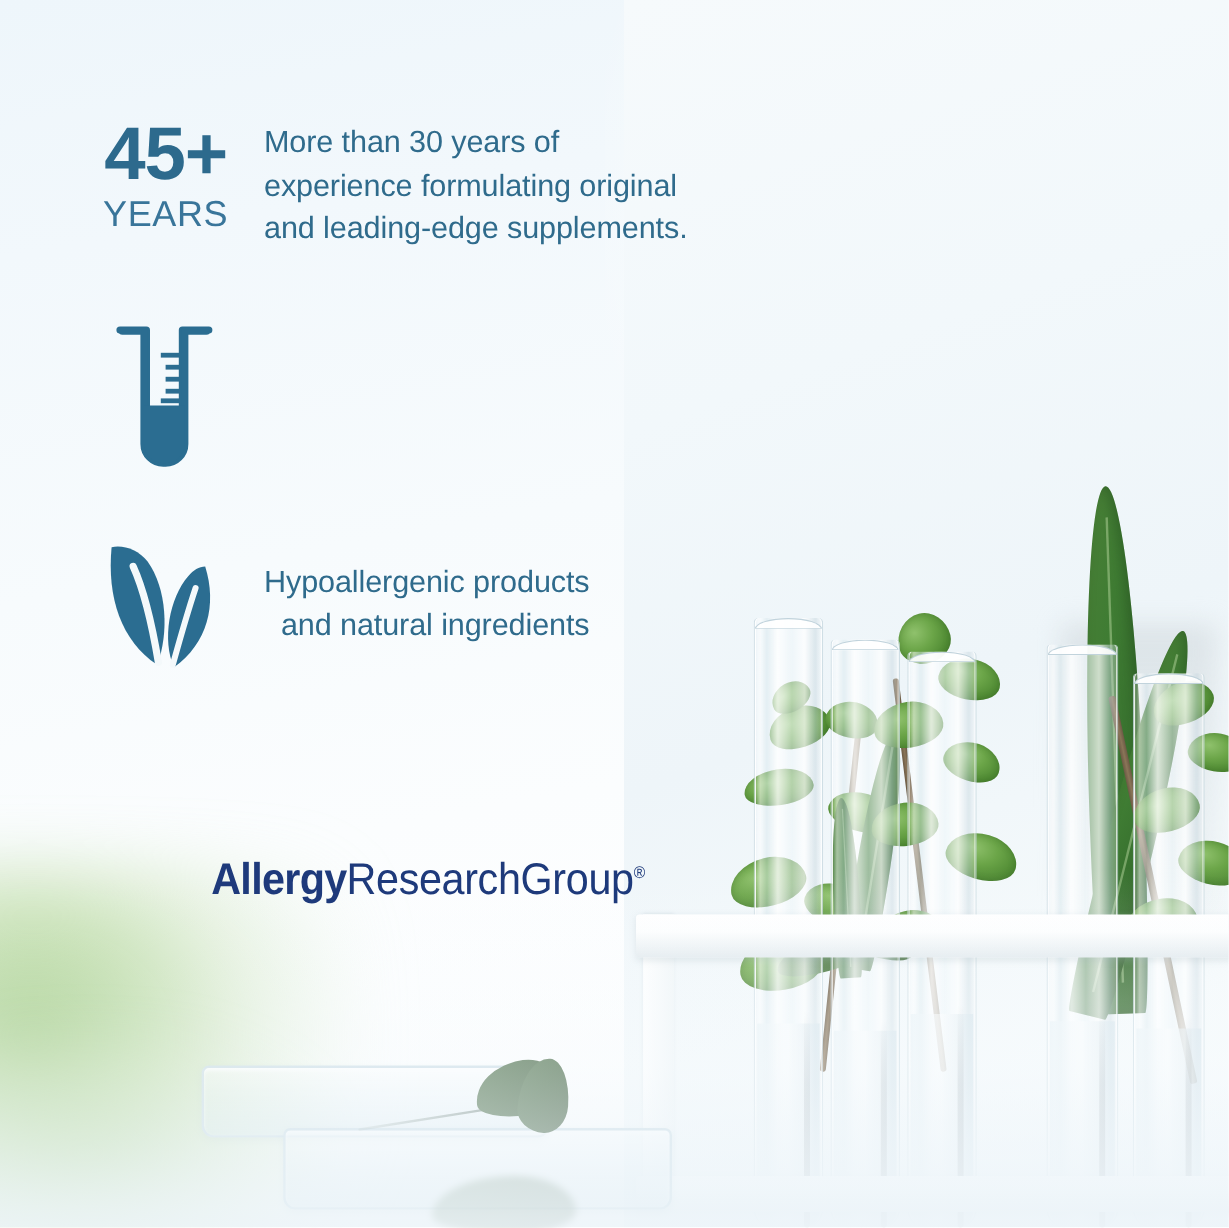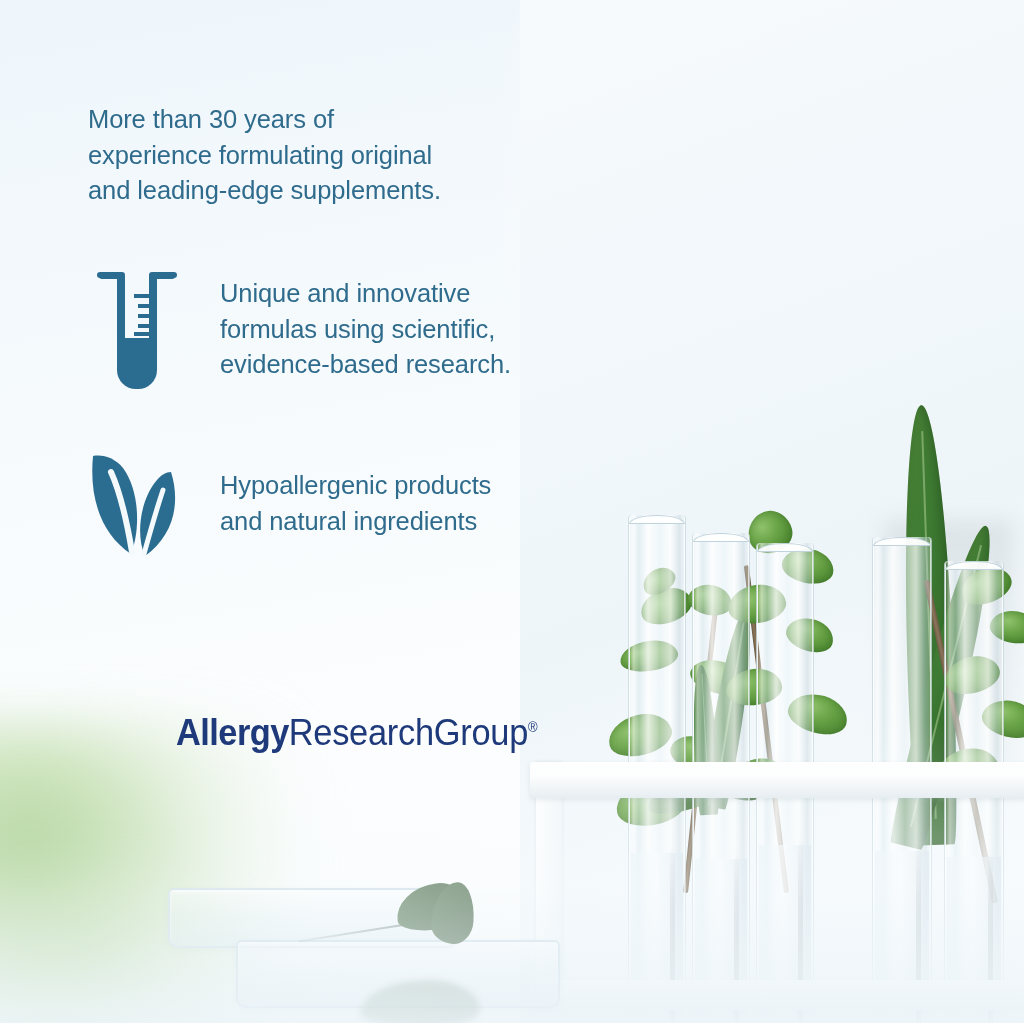--- a/index.html
+++ b/index.html
@@ -125,21 +125,21 @@
     color: #39759a;
   }
   .row-years .feature-text { margin-left: 16px; padding-top: 6px; }
 
   
   .row-beaker { left: 72px; top: 270px; }
   .row-beaker .feature-text { margin-left: 18px; padding-top: 6px; }
 
   
   .row-leaf { left: 72px; top: 442px; }
-  .row-leaf .feature-text { margin-left: 18px; padding-top: 26px; }
+  .row-leaf .feature-text { margin-left: 18px; padding-top: 26px; text-align: right; }
 
   
   .logo {
     position: absolute;
     left: 176px; top: 714px;
     color: #1e3a7b;
     font-size: 37px;
     line-height: 1;
     white-space: nowrap;
     font-family: "Liberation Sans", sans-serif;
@@ -381,20 +381,24 @@
   <div class="petri-twig" style="left:298px; top:932px; width:108px; transform:rotate(-9deg);"></div>
   <div class="petri-leaf" style="left:396px; top:884px; width:74px; height:46px; transform:rotate(-8deg);"></div>
   <div class="petri-leaf" style="left:432px; top:882px; width:42px; height:62px; transform:rotate(4deg);"></div>
   <div class="petri-leaf" style="left:360px; top:980px; width:120px; height:48px; opacity:0.45; filter:blur(3px);"></div>
 
   <div class="bg-bottom-haze"></div>
 
   <div class="features">
 
     <div class="feature-row row-years">
+      <div class="years-badge">
+        <span class="years-num">45+</span>
+        <span class="years-word">YEARS</span>
+      </div>
       <div class="feature-text">More than 30 years of
 experience formulating original
 and leading-edge supplements.</div>
     </div>
 
     <div class="feature-row row-beaker">
       <div class="feature-icon">
         <svg width="90" height="124" viewBox="0 0 90 124" aria-hidden="true">
 
           <path d="M8 5 L30 5 L30 14 L30 100 A14 14 0 0 0 44 114 L46 114 A14 14 0 0 0 60 100 L60 14 L60 5 L82 5" fill="none" stroke="#2b6d91" stroke-width="6" stroke-linecap="round" stroke-linejoin="round" transform="translate(0,0)"></path>
@@ -402,23 +406,20 @@
 
           <path d="M28 68 L62 68 L62 100 A16 16 0 0 1 46 116 L44 116 A16 16 0 0 1 28 100 Z" fill="#2b6d91"></path>
 
           <rect x="42" y="24" width="16" height="4" fill="#2b6d91"></rect>
           <rect x="46" y="34" width="12" height="4" fill="#2b6d91"></rect>
           <rect x="46" y="44" width="12" height="4" fill="#2b6d91"></rect>
           <rect x="46" y="54" width="12" height="4" fill="#2b6d91"></rect>
           <rect x="42" y="62" width="16" height="4" fill="#2b6d91"></rect>
         </svg>
       </div>
-      <div class="feature-text">Unique and innovative
-formulas using scientific,
-evidence-based research.</div>
     </div>
 
     <div class="feature-row row-leaf">
       <div class="feature-icon">
         <svg width="100" height="116" viewBox="0 0 100 116" aria-hidden="true">
 
           <path d="M6 14 C2 56 14 92 44 112 C54 86 52 48 36 26 C28 16 16 12 6 14 Z" fill="#2b6d91"></path>
 
           <path d="M24 30 C34 52 40 80 45 110" fill="none" stroke="#f4f9fb" stroke-width="6" stroke-linecap="round"></path>
 

